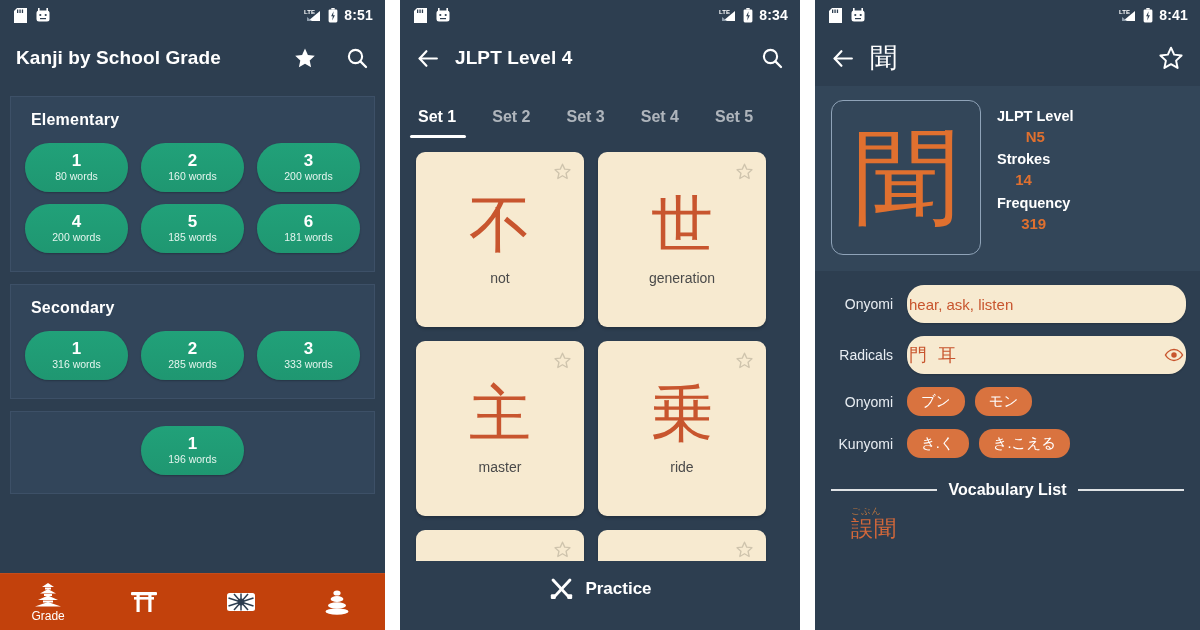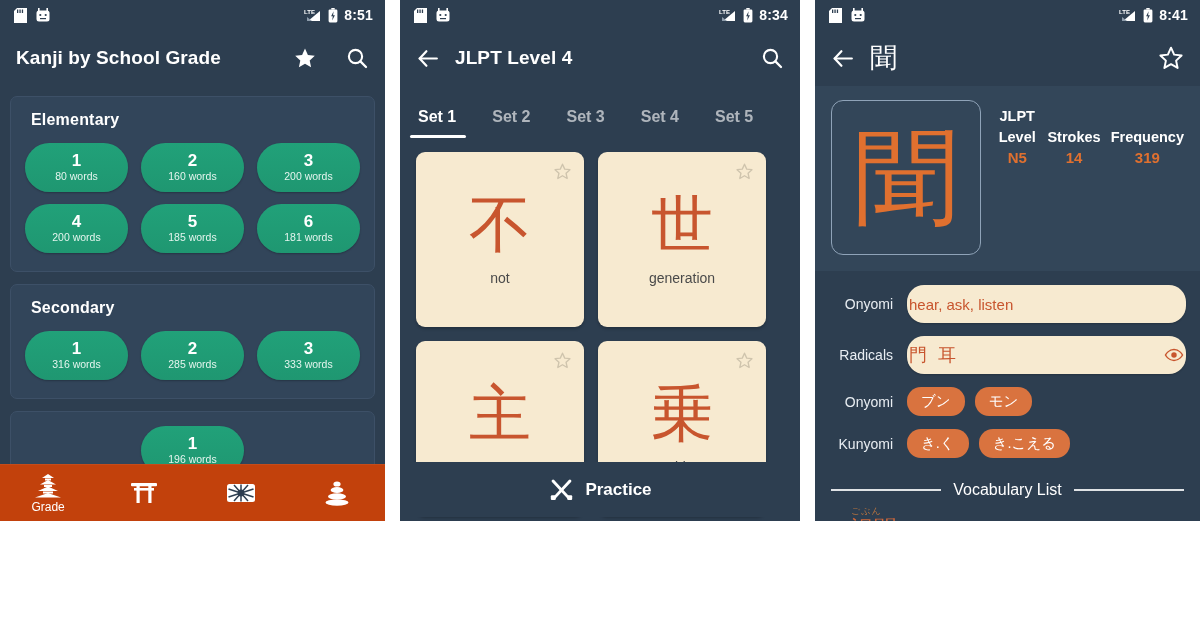--- a/index.html
+++ b/index.html
@@ -2,21 +2,21 @@
 <html><head>
 <meta charset="utf-8">
 <style>
   * { margin:0; padding:0; box-sizing:border-box; }
   html,body { width:1200px; height:630px; background:#ffffff; overflow:hidden; }
   body { font-family:"Liberation Sans", sans-serif; }
 
   .stage { position:relative; width:1200px; height:630px; background:#ffffff; display:flex; }
 
   .panel {
-    position:relative; height:521px; overflow:hidden;
+    position:relative; height:630px; overflow:hidden;
     background:#2d3e50; color:#ffffff; flex:0 0 auto;
   }
   .panel.p1 { width:385px; }
   .gap { flex:0 0 15px; background:#ffffff; height:630px; }
   .panel.p2 { width:400px; }
   .panel.p3 { width:385px; }
 
   
   .statusbar {
     height:30px; display:flex; align-items:center;
@@ -30,21 +30,21 @@
   
   .appbar { height:56px; display:flex; align-items:center; padding:0 16px; gap:14px; }
   .appbar .title { font-size:19px; font-weight:bold; letter-spacing:.1px; }
   .appbar .title.kanji { font-size:27px; font-weight:normal; line-height:1; }
   .appbar .spacer { margin-left:auto; }
   .appbar .act { cursor:pointer; display:flex; align-items:center; }
 
   
   .p1-body { padding:10px 10px 0 10px; height:calc(630px - 30px - 56px - 57px); overflow:hidden; }
   .section {
-    background:#32455a; border:1px solid #3d5067; border-radius:7px;
+    background:#32455a; border:1px solid #3d5067; border-radius:0;
     padding:14px 14px 18px 14px; margin-bottom:12px;
   }
   .section h3 { font-size:16px; font-weight:bold; margin:0 0 14px 6px; letter-spacing:.2px; }
   .grade-row { display:flex; gap:13px; margin-bottom:12px; }
   .grade-row:last-child { margin-bottom:0; }
   .grade-row.center { justify-content:center; }
   .pill {
     flex:0 0 103px; height:49px; border-radius:25px;
     background:linear-gradient(180deg,#21a179,#1f9771);
     display:flex; flex-direction:column; align-items:center; justify-content:center;
@@ -80,34 +80,34 @@
   .card {
     position:relative; width:168px; height:175px; border-radius:9px;
     background:#f7ead0; display:flex; flex-direction:column;
     align-items:center; justify-content:center; cursor:pointer;
     box-shadow:0 2px 3px rgba(0,0,0,.22);
   }
   .card .ch { font-size:62px; color:#c8552e; line-height:1; margin-bottom:14px; font-weight:normal; }
   .card .mean { font-size:14px; color:#4a4a4a; }
   .card .star { position:absolute; top:10px; right:12px; color:#cfc4ad; font-size:18px; line-height:1; }
   .practicebar {
-    position:absolute; left:0; bottom:4px; width:100%; height:55px;
+    position:absolute; left:0; bottom:14px; width:100%; height:55px;
     display:flex; align-items:center; justify-content:center; gap:10px;
     cursor:pointer; background:#2d3e50;
   }
   .practicebar .plabel { font-size:17px; font-weight:bold; color:#ffffff; }
 
   
   .hero { background:#334659; padding:14px 16px 16px 16px; display:flex; gap:16px; align-items:flex-start; }
   .kanjibox {
     width:150px; height:155px; border:1.5px solid #8fa3b8; border-radius:12px;
     display:flex; align-items:center; justify-content:center; flex:0 0 150px;
   }
   .kanjibox .big { font-size:104px; color:#e0702f; line-height:1; font-weight:normal; }
-  .stats { flex:1; display:flex; flex-direction:row; align-items:flex-end; gap:10px; padding-top:6px; }
+  .stats { flex:1; display:flex; flex-direction:column; align-items:flex-start; gap:2px; padding-top:6px; }
   .stat { text-align:center; }
   .stat .lbl { font-size:14.5px; font-weight:bold; color:#ffffff; line-height:1.45; }
   .stat .val { font-size:15px; font-weight:bold; color:#e0702f; line-height:1.35; }
 
   .details { padding:14px 14px 4px 14px; }
   .drow { display:flex; align-items:center; margin-bottom:13px; }
   .drow .dlbl { width:78px; flex:0 0 78px; text-align:right; padding-right:14px; font-size:14px; color:#e8edf2; }
   .dfield {
     flex:1; background:#f7ead0; border-radius:17px; min-height:38px;
     display:flex; align-items:center; padding:0 2px; position:relative; cursor:pointer;
@@ -117,21 +117,21 @@
   .dfield .dtext.jp { font-size:18px; letter-spacing:3px; }
   .dfield .eye { margin-left:auto; color:#c8552e; display:flex; align-items:center; }
   .chips { display:flex; gap:10px; flex:1; }
   .chip {
     background:#d9733f; color:#ffffff; border-radius:14px;
     padding:5px 14px; font-size:14.5px; cursor:pointer; white-space:nowrap;
   }
 
   .vocabhead { display:flex; align-items:center; gap:12px; padding:6px 16px 0 16px; }
   .vocabhead .line { flex:1; height:2px; background:#ffffff; opacity:.85; }
-  .vocabhead .vtitle { font-size:16px; font-weight:normal; color:#ffffff; }
+  .vocabhead .vtitle { font-size:16px; font-weight:bold; color:#ffffff; }
   .voclist { padding:8px 20px 0 16px;margin-left:20px; }
   .vocitem { line-height:1; cursor:pointer; }
   .vocitem .furi { font-size:9px; color:#b6733f; display:block; letter-spacing:1px; margin-bottom:2px; }
   .vocitem .word { font-size:22px; color:#d4683a; letter-spacing:1px; }
 </style>
 </head>
 <body>
 
 <div class="stage">
 

